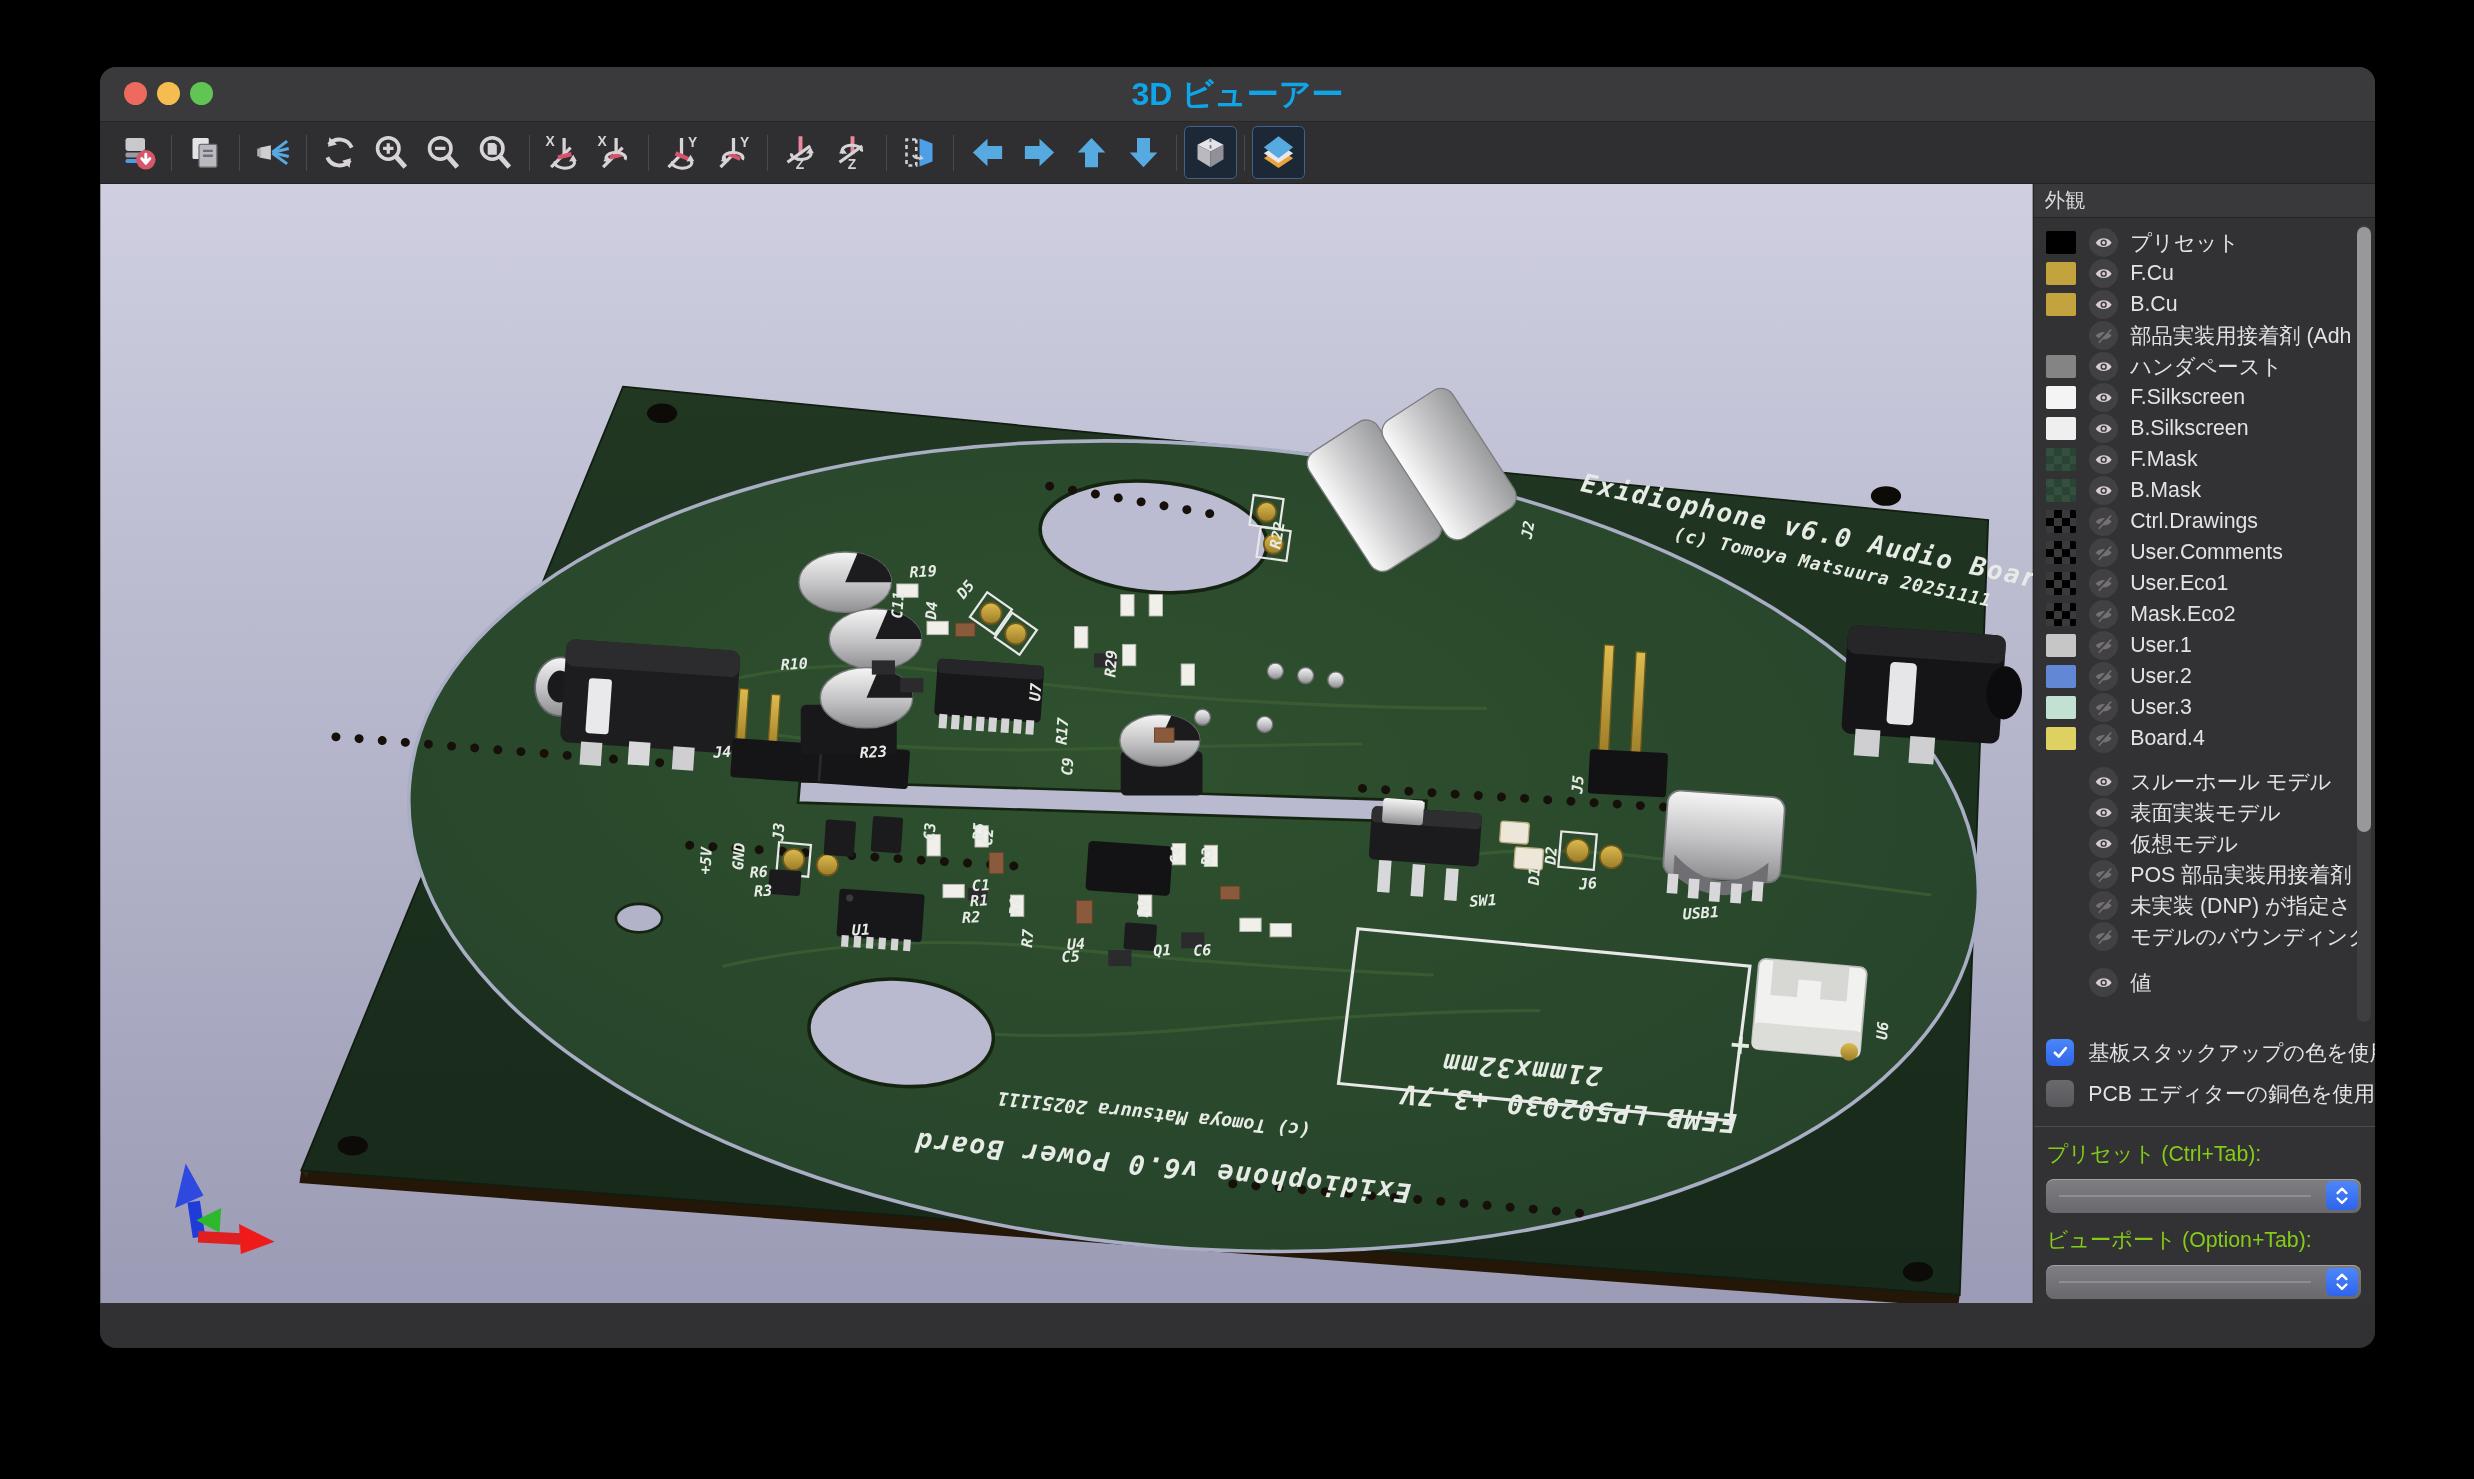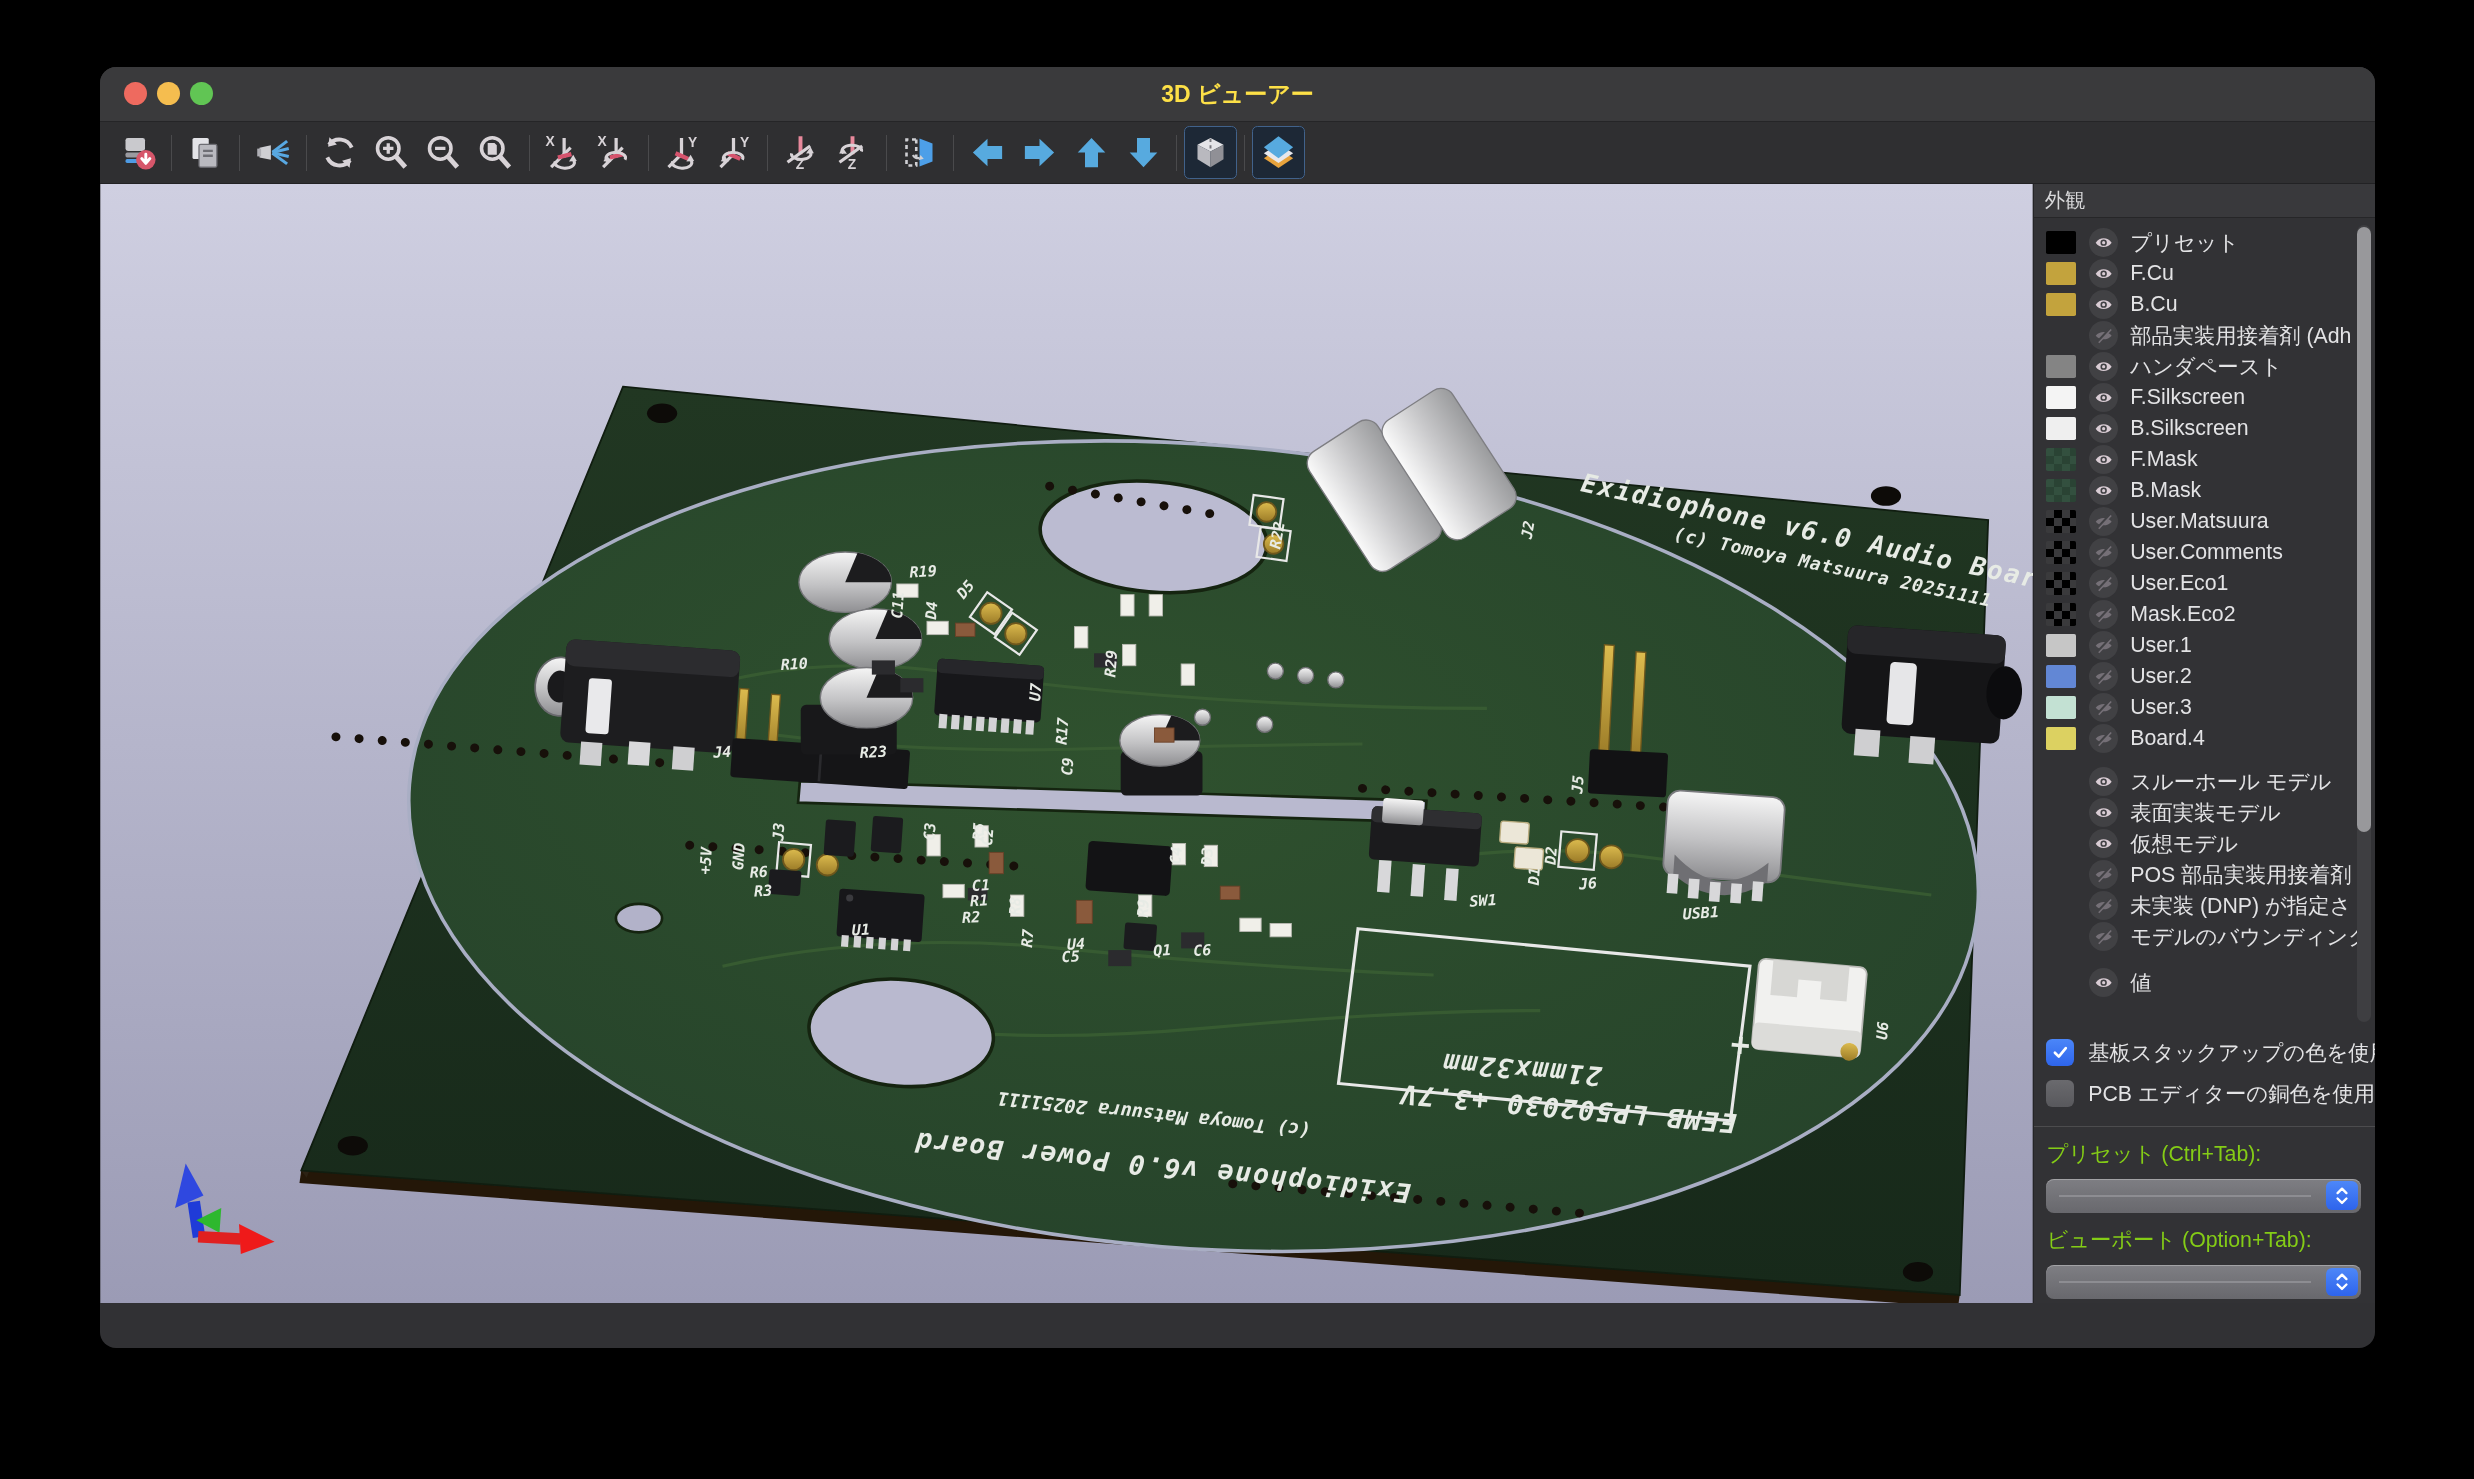--- a/index.html
+++ b/index.html
@@ -3,21 +3,21 @@
 <meta charset="utf-8">
 <style>
   html,body{margin:0;padding:0;width:2475px;height:1479px;background:#000;font-family:"Liberation Sans",sans-serif;-webkit-font-smoothing:antialiased;}
   .window{position:absolute;left:100px;top:67px;width:2275px;height:1281px;background:#313134;border-radius:16px;overflow:hidden;box-shadow:0 0 0 0.9px #000;}
   
   .titlebar{position:relative;height:54px;background:#3a3a3c;border-bottom:0.9px solid #252527;}
   .tl{position:absolute;top:15px;width:23px;height:23px;border-radius:50%;}
   .tl.red{left:24px;background:#ee6a5f;}
   .tl.yellow{left:57px;background:#f5bd4f;}
   .tl.green{left:90px;background:#61c554;}
-  .title{position:absolute;left:0;right:0;top:0;line-height:54px;text-align:center;color:#fde047;font-size:23px;font-weight:bold;}
+  .title{position:absolute;left:0;right:0;top:0;line-height:54px;text-align:center;color:#0ea5e9;font-size:32px;font-weight:bold;}
   
   .toolbar{height:61px;background:#2f2f31;border-bottom:0.9px solid #222224;display:flex;align-items:center;padding-left:12.4px;}
   .tbtn{width:52px;height:52px;display:flex;align-items:center;justify-content:center;border-radius:7.1px;flex:0 0 auto;}
   .tbtn svg{width:39px;height:39px;}
   .tbtn.tile{width:53px;height:53px;background:#1d2836;border:1.8px solid #41628b;border-radius:5.3px;box-sizing:border-box;}
   .tsep{width:0.9px;height:36px;background:#4a4a4c;margin:0 7.1px;flex:0 0 auto;}
   
   .main{display:flex;height:1119px;}
   .viewport{width:1933px;height:1119px;position:relative;flex:0 0 auto;}
   .viewport svg{display:block;}
@@ -682,21 +682,21 @@
           </div>
           <div class="lrow">
             <span class="swatch checker-black"></span>
             <span class="eye">
               <svg viewBox="0 0 24 24">
                 <path d="M3 12 C7.5 6.5 16.5 6.5 21 12 C16.5 17.5 7.5 17.5 3 12 Z" fill="#757077"></path>
                 <line x1="5" y1="19.5" x2="19" y2="4.5" stroke="#414144" stroke-width="3.4"></line>
                 <line x1="6.5" y1="20" x2="20.5" y2="5" stroke="#757077" stroke-width="1.8"></line>
               </svg>
             </span>
-            <span class="llabel">User.Matsuura</span>
+            <span class="llabel">Ctrl.Drawings</span>
           </div>
           <div class="lrow">
             <span class="swatch checker-black"></span>
             <span class="eye">
               <svg viewBox="0 0 24 24">
                 <path d="M3 12 C7.5 6.5 16.5 6.5 21 12 C16.5 17.5 7.5 17.5 3 12 Z" fill="#757077"></path>
                 <line x1="5" y1="19.5" x2="19" y2="4.5" stroke="#414144" stroke-width="3.4"></line>
                 <line x1="6.5" y1="20" x2="20.5" y2="5" stroke="#757077" stroke-width="1.8"></line>
               </svg>
             </span>

